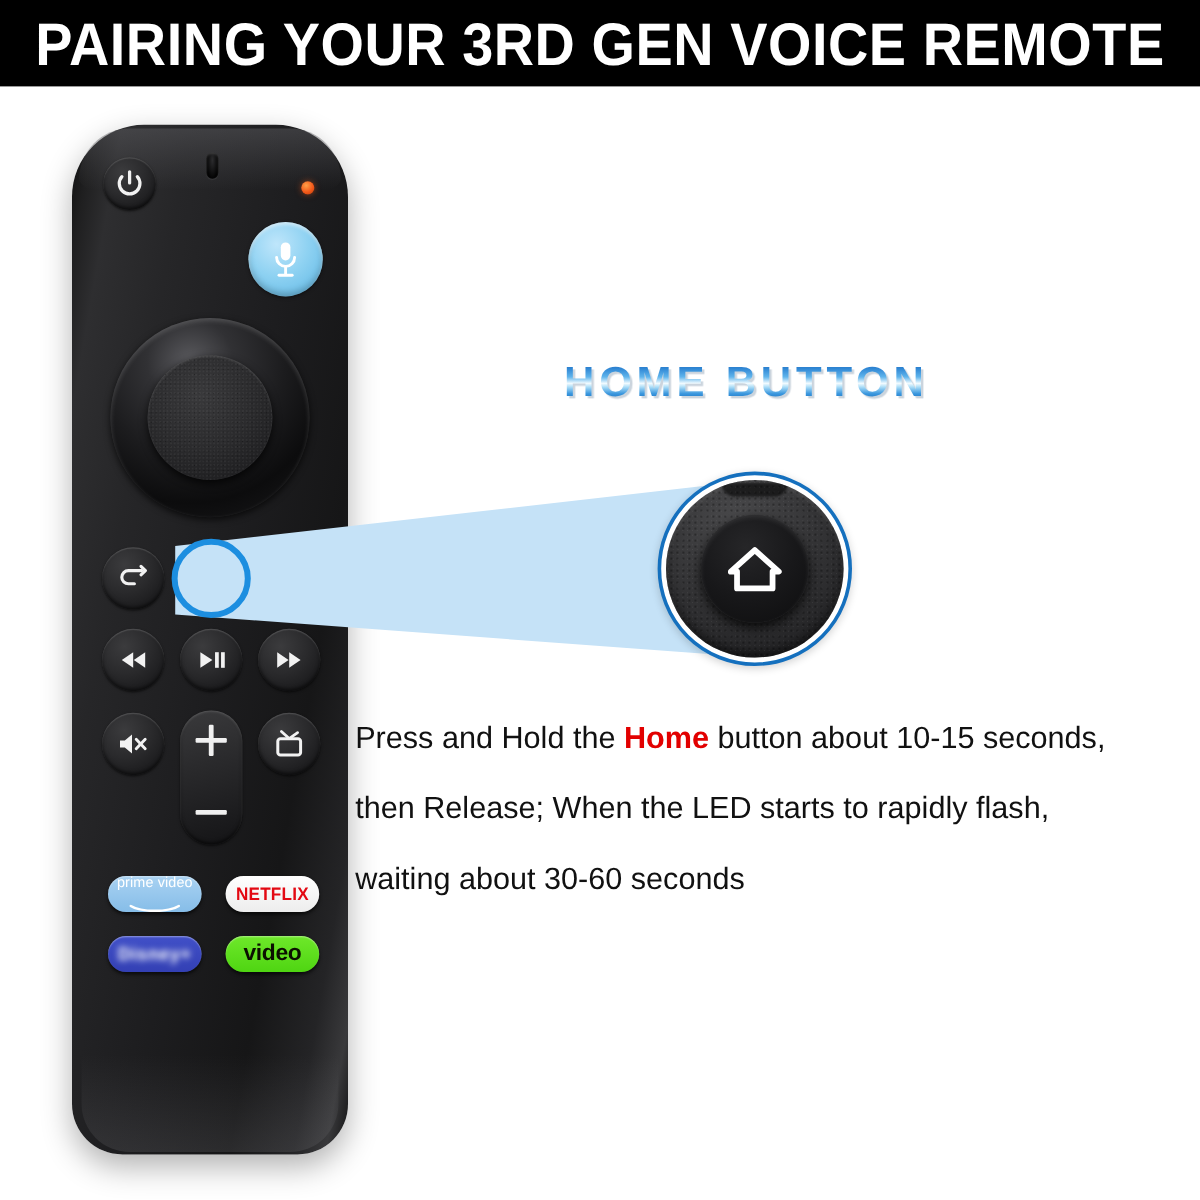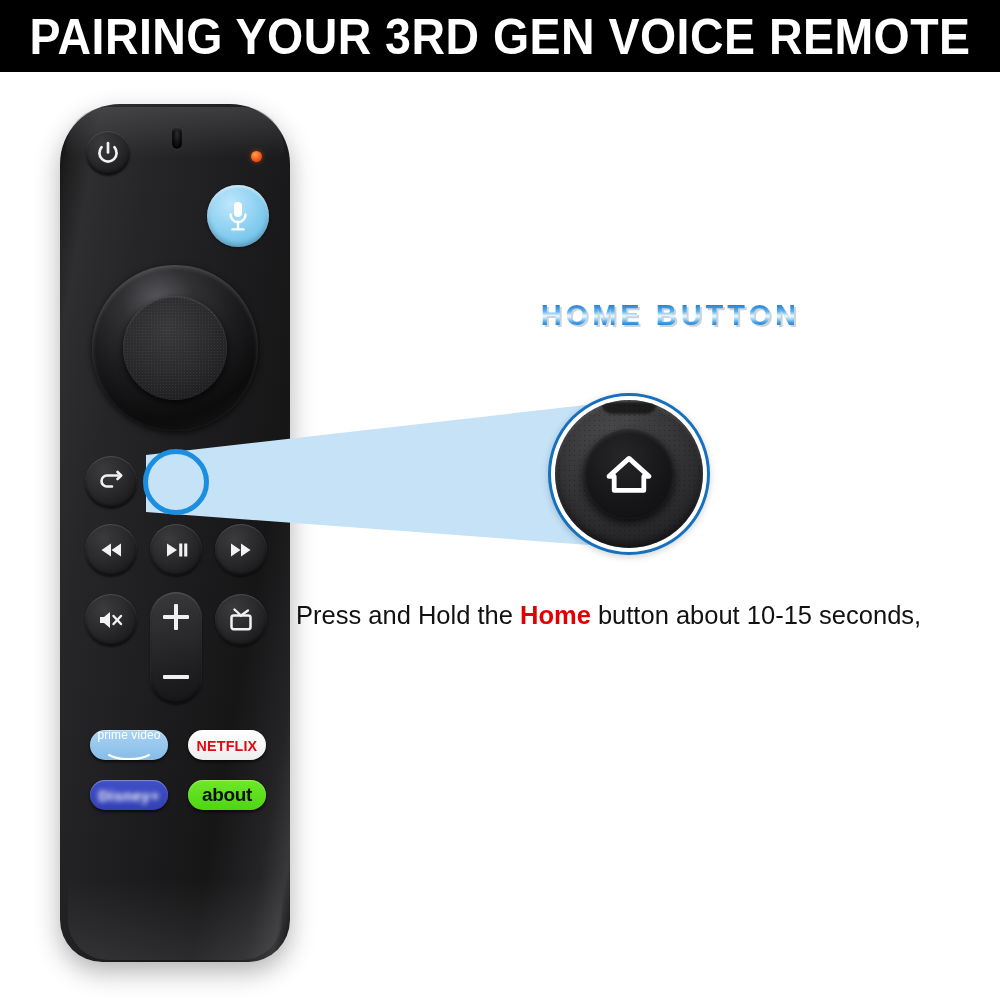--- a/index.html
+++ b/index.html
@@ -312,22 +312,22 @@
     display: flex; align-items: center; justify-content: center;
     position: relative;
     z-index: 2;
   }
 
   
   .callout-title {
     position: absolute;
     left: 470px; top: 300px;
     width: 330px;
-    text-align: right;
-    font-size: 29px;
+    text-align: left;
+    font-size: 35px;
     font-weight: 700;
     letter-spacing: 4px;
     line-height: 1.1;
     background: linear-gradient(180deg,
       #1f63ad 0%,
       #2f86d4 18%,
       #5fb4ec 36%,
       #f2fbff 50%,
       #a9dcf7 58%,
       #3a97de 72%,
@@ -466,21 +466,21 @@
 
     <div class="app-btn app-netflix">
       <span class="netflix-text">NETFLIX</span>
     </div>
 
     <div class="app-btn app-disney">
       <span class="disney-text">Disney+</span>
     </div>
 
     <div class="app-btn app-hulu">
-      <span class="hulu-text">about</span>
+      <span class="hulu-text">video</span>
     </div>
   </div>
 
   <div class="home-ring" style="left:143px; top:449px;"></div>
 
   <div class="zoom-circle">
     <div class="zoom-outer">
       <div class="zoom-notch-top"></div>
       <div class="zoom-inner">
         <svg width="54" height="48" viewBox="0 0 26 24">
@@ -489,15 +489,17 @@
       </div>
     </div>
   </div>
 
   <div class="callout-title">HOME BUTTON</div>
 
   <div class="instructions">
     <div class="line">
       <span>Press and Hold the </span><span class="word-home">Home</span><span> button about 10-15 seconds,</span>
     </div>
+    <div class="line">then Release; When the LED starts to rapidly flash,</div>
+    <div class="line">waiting about 30-60 seconds</div>
   </div>
 
 </div>
 
 </body></html>

